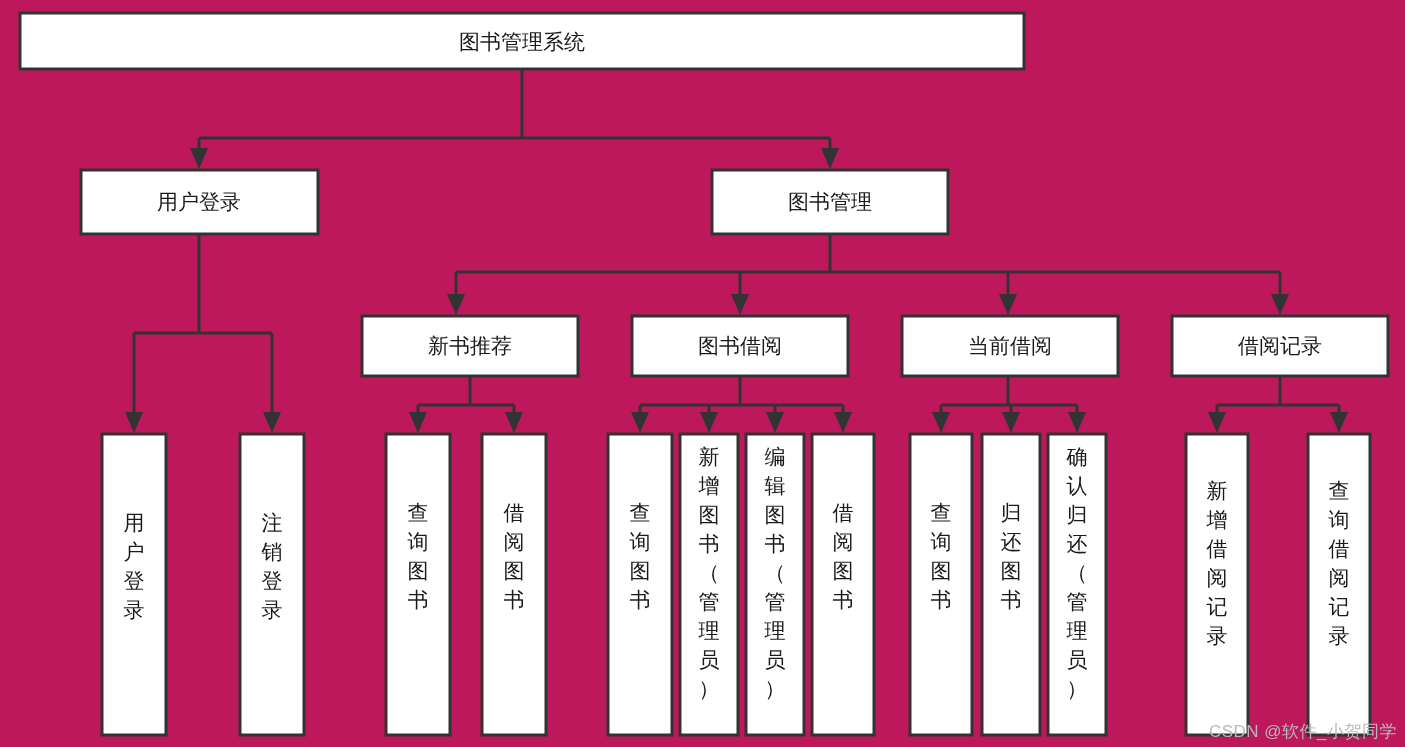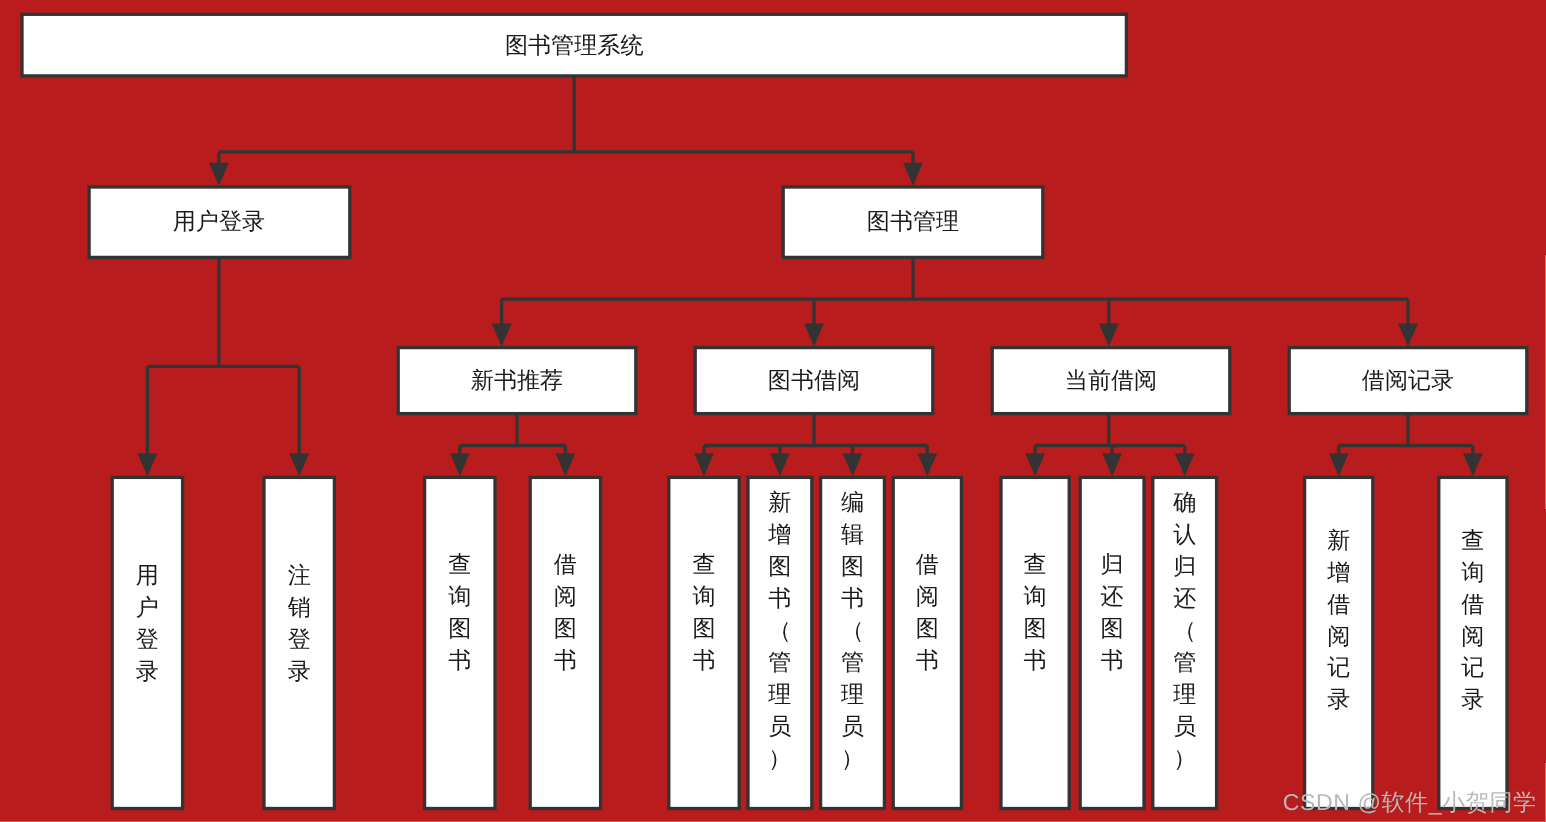--- a/index.html
+++ b/index.html
@@ -10,21 +10,21 @@
   body {
     width: 1405px;
     height: 747px;
     font-family: "Liberation Sans", "DejaVu Sans", sans-serif;
     overflow: hidden;
   }
   #diagram-root {
     position: relative;
     width: 1405px;
     height: 747px;
-    background: #b91c1c;
+    background: #be185d;
   }
   svg.flow {
     position: absolute;
     left: 0;
     top: 0;
     width: 1405px;
     height: 747px;
   }
   .node-rect {
     fill: #ffffff;
@@ -54,21 +54,21 @@
     font-size: 21px;
     fill: #1a1a1a;
     text-anchor: middle;
     white-space: pre;
   }
   .watermark {
     position: absolute;
     right: 8px;
     bottom: 4px;
     font-family: "Liberation Sans", "DejaVu Sans", sans-serif;
-    font-size: 21px;
+    font-size: 17px;
     color: #b8b8b8;
     letter-spacing: 0.5px;
     user-select: none;
     pointer-events: none;
   }
 </style>
 </head>
 <body>
 
 <div id="diagram-root">

